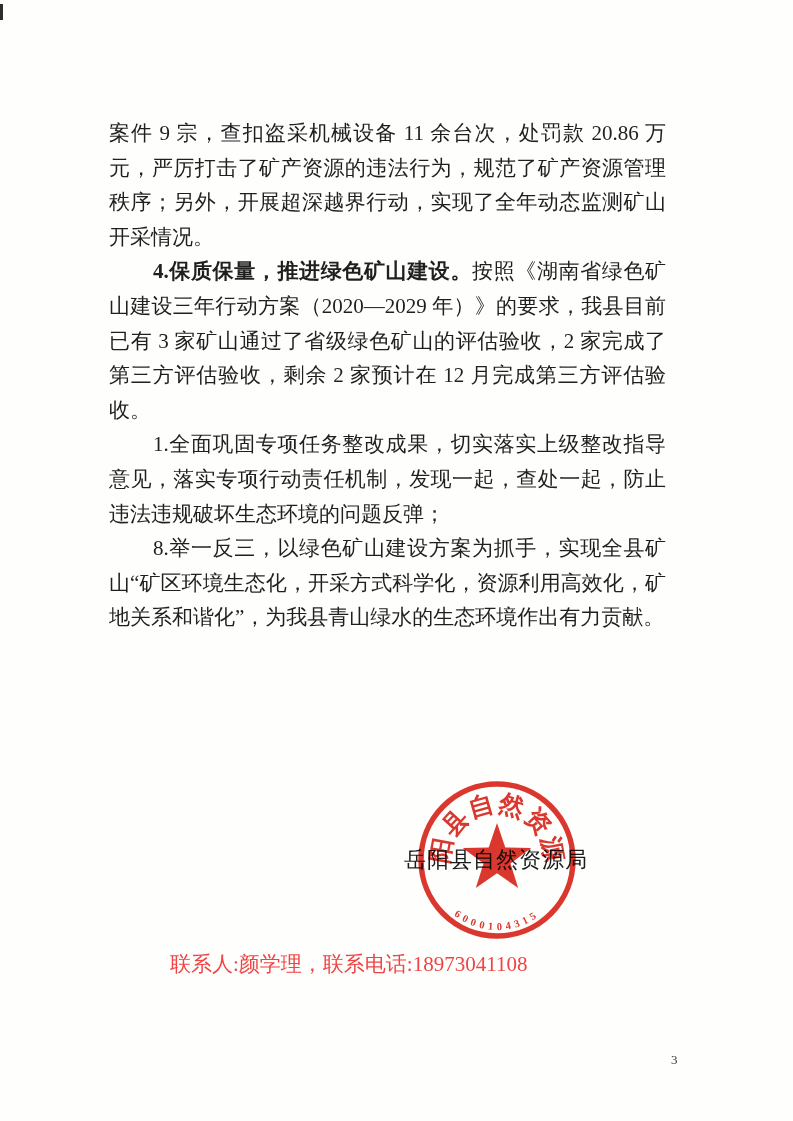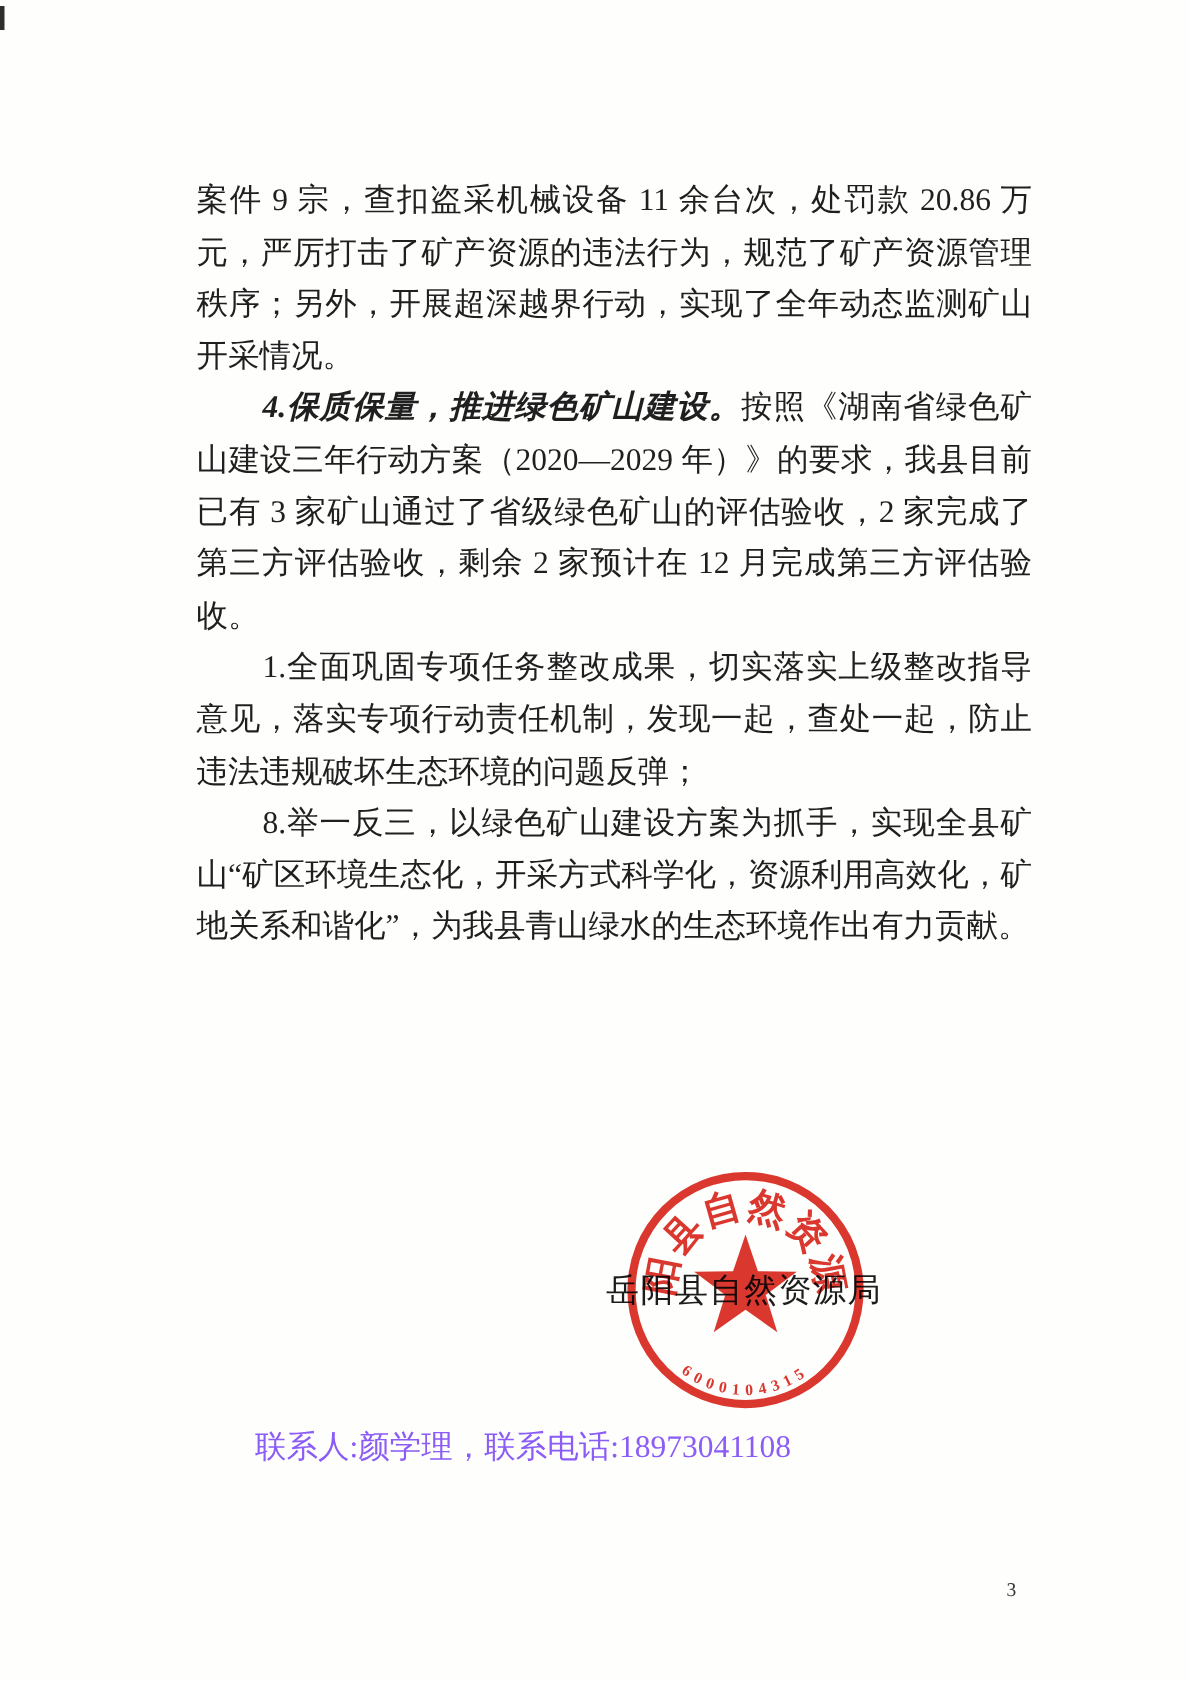--- a/index.html
+++ b/index.html
@@ -11,38 +11,38 @@
     background-color:#fefefd;
     font-family:"Liberation Serif","DejaVu Serif",serif;
     color:#1f1f1f;
     overflow:hidden;
   }
   .corner-mark {
     position:absolute; left:0; top:4px; width:3px; height:16px;
     background:#2e2e2e;
   }
   .body-text {
-    position:absolute; left:131px; top:116px; width:557px;
+    position:absolute; left:109px; top:116px; width:557px;
     font-size:21px; line-height:34.6px;
     text-align:justify; text-align-last:left;
   }
   .body-text p { text-indent:0; }
   .body-text p.indent { text-indent:44px; }
-  .lead { font-weight:bold;font-style:italic; }
+  .lead { font-weight:bold; }
   .heading { font-weight:bold; text-indent:44px; }
   .sig-line {
     position:absolute; right:205px;
     font-size:22px; white-space:nowrap; text-align:right;
     line-height:28px; color:#1c1c1c;
   }
   .sig-org  { top:846px; letter-spacing:1px; }
   .sig-date { top:882px; }
   .contact {
     position:absolute; left:170px; top:950px;
-    font-size:21px; line-height:28px; white-space:nowrap; color:#8b5cf6;
+    font-size:21px; line-height:28px; white-space:nowrap; color:#ef4444;
   }
   .page-number {
     position:absolute; left:671px; top:1052px;
     font-size:13px; color:#333;
   }
   .seal {
     position:absolute; left:412px; top:775px;
     width:170px; height:170px;
     mix-blend-mode:multiply; opacity:.93;
     pointer-events:none;

